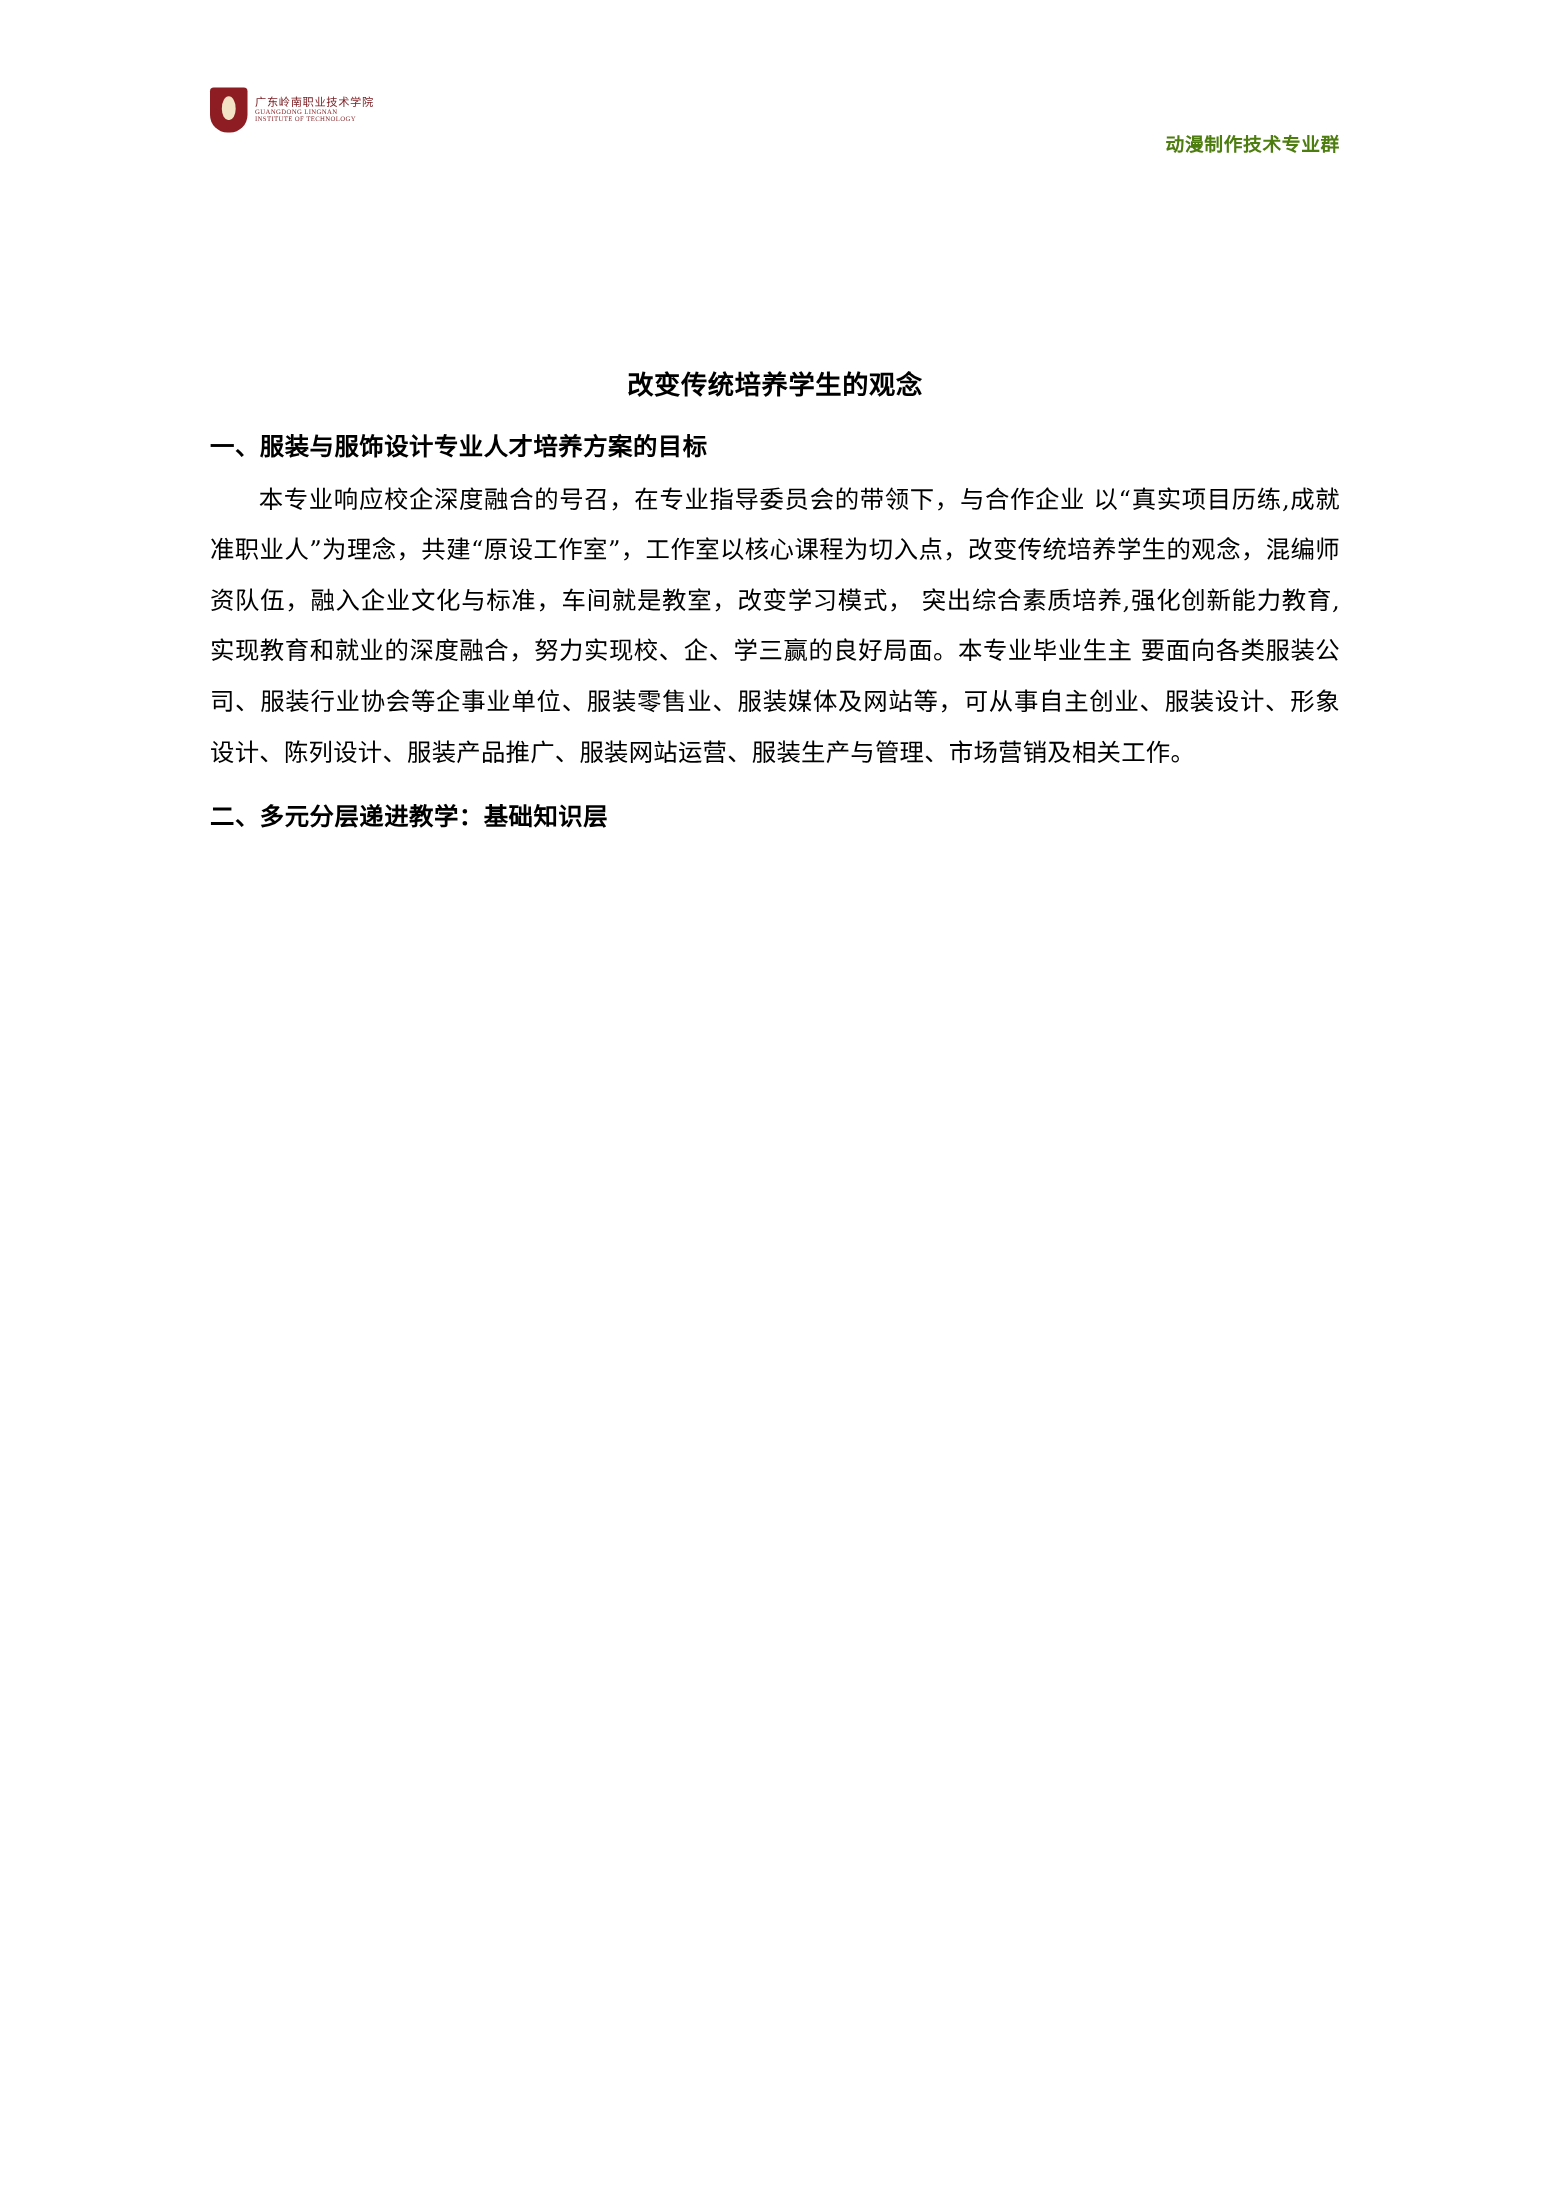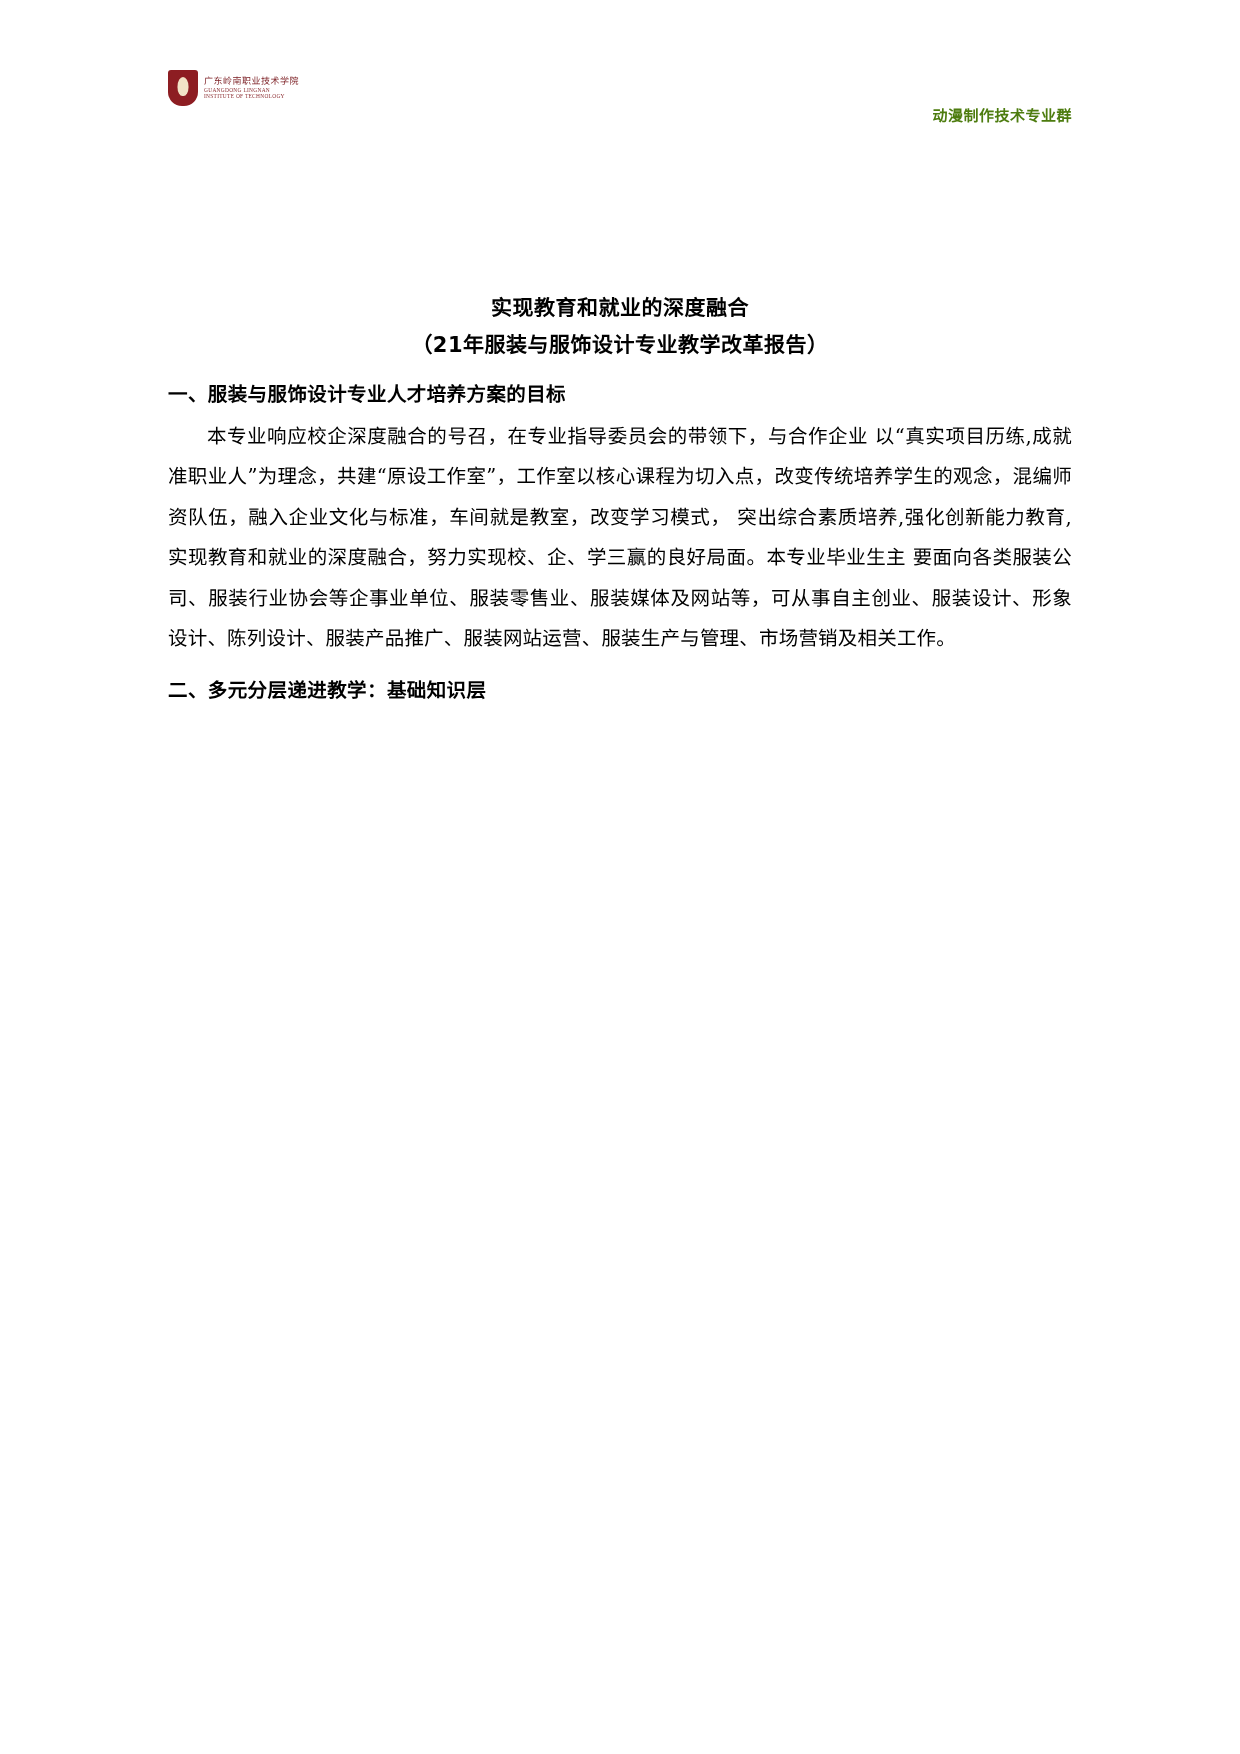--- a/index.html
+++ b/index.html
@@ -60,21 +60,21 @@
   }
   .logo-text {
     display: flex;
     flex-direction: column;
     justify-content: center;
     line-height: 1.15;
   }
   .logo-cn {
     font-size: 9px;
     color: #7a1b20;
-    font-family: Liberation Mono, monospace;
+    font-family: Liberation Sans, sans-serif;
     letter-spacing: 0.5px;
   }
   .logo-en1, .logo-en2 {
     font-size: 5.4px;
     color: #8a2a2e;
     font-family: "Liberation Serif", serif;
     letter-spacing: 0.3px;
   }
   .header-right {
     position: absolute;
@@ -149,22 +149,21 @@
         <span class="logo-cn">广东岭南职业技术学院</span>
         <span class="logo-en1">GUANGDONG LINGNAN</span>
         <span class="logo-en2">INSTITUTE OF TECHNOLOGY</span>
       </span>
     </div>
     <div class="header-right">动漫制作技术专业群</div>
   </div>
 
   <div class="doc">
 
-    <div class="doc-title">实现教育和就业的深度融合</div>
-    <div class="doc-subtitle">（21年服装与服饰设计专业教学改革报告）</div>
+    <div class="doc-title">改变传统培养学生的观念</div>
 
     <h2 class="section">一、服装与服饰设计专业人才培养方案的目标</h2>
     <p class="body-text">本专业响应校企深度融合的号召，在专业指导委员会的带领下，与合作企业  以“真实项目历练,成就准职业人”为理念，共建“原设工作室”，工作室以核心课程为切入点，改变传统培养学生的观念，混编师资队伍，融入企业文化与标准，车间就是教室，改变学习模式，  突出综合素质培养,强化创新能力教育,实现教育和就业的深度融合，努力实现校、企、学三赢的良好局面。本专业毕业生主  要面向各类服装公司、服装行业协会等企事业单位、服装零售业、服装媒体及网站等，可从事自主创业、服装设计、形象设计、陈列设计、服装产品推广、服装网站运营、服装生产与管理、市场营销及相关工作。</p>
 
     <h2 class="section">二、多元分层递进教学：基础知识层</h2>
 
 
   </div>
 </div>
 

